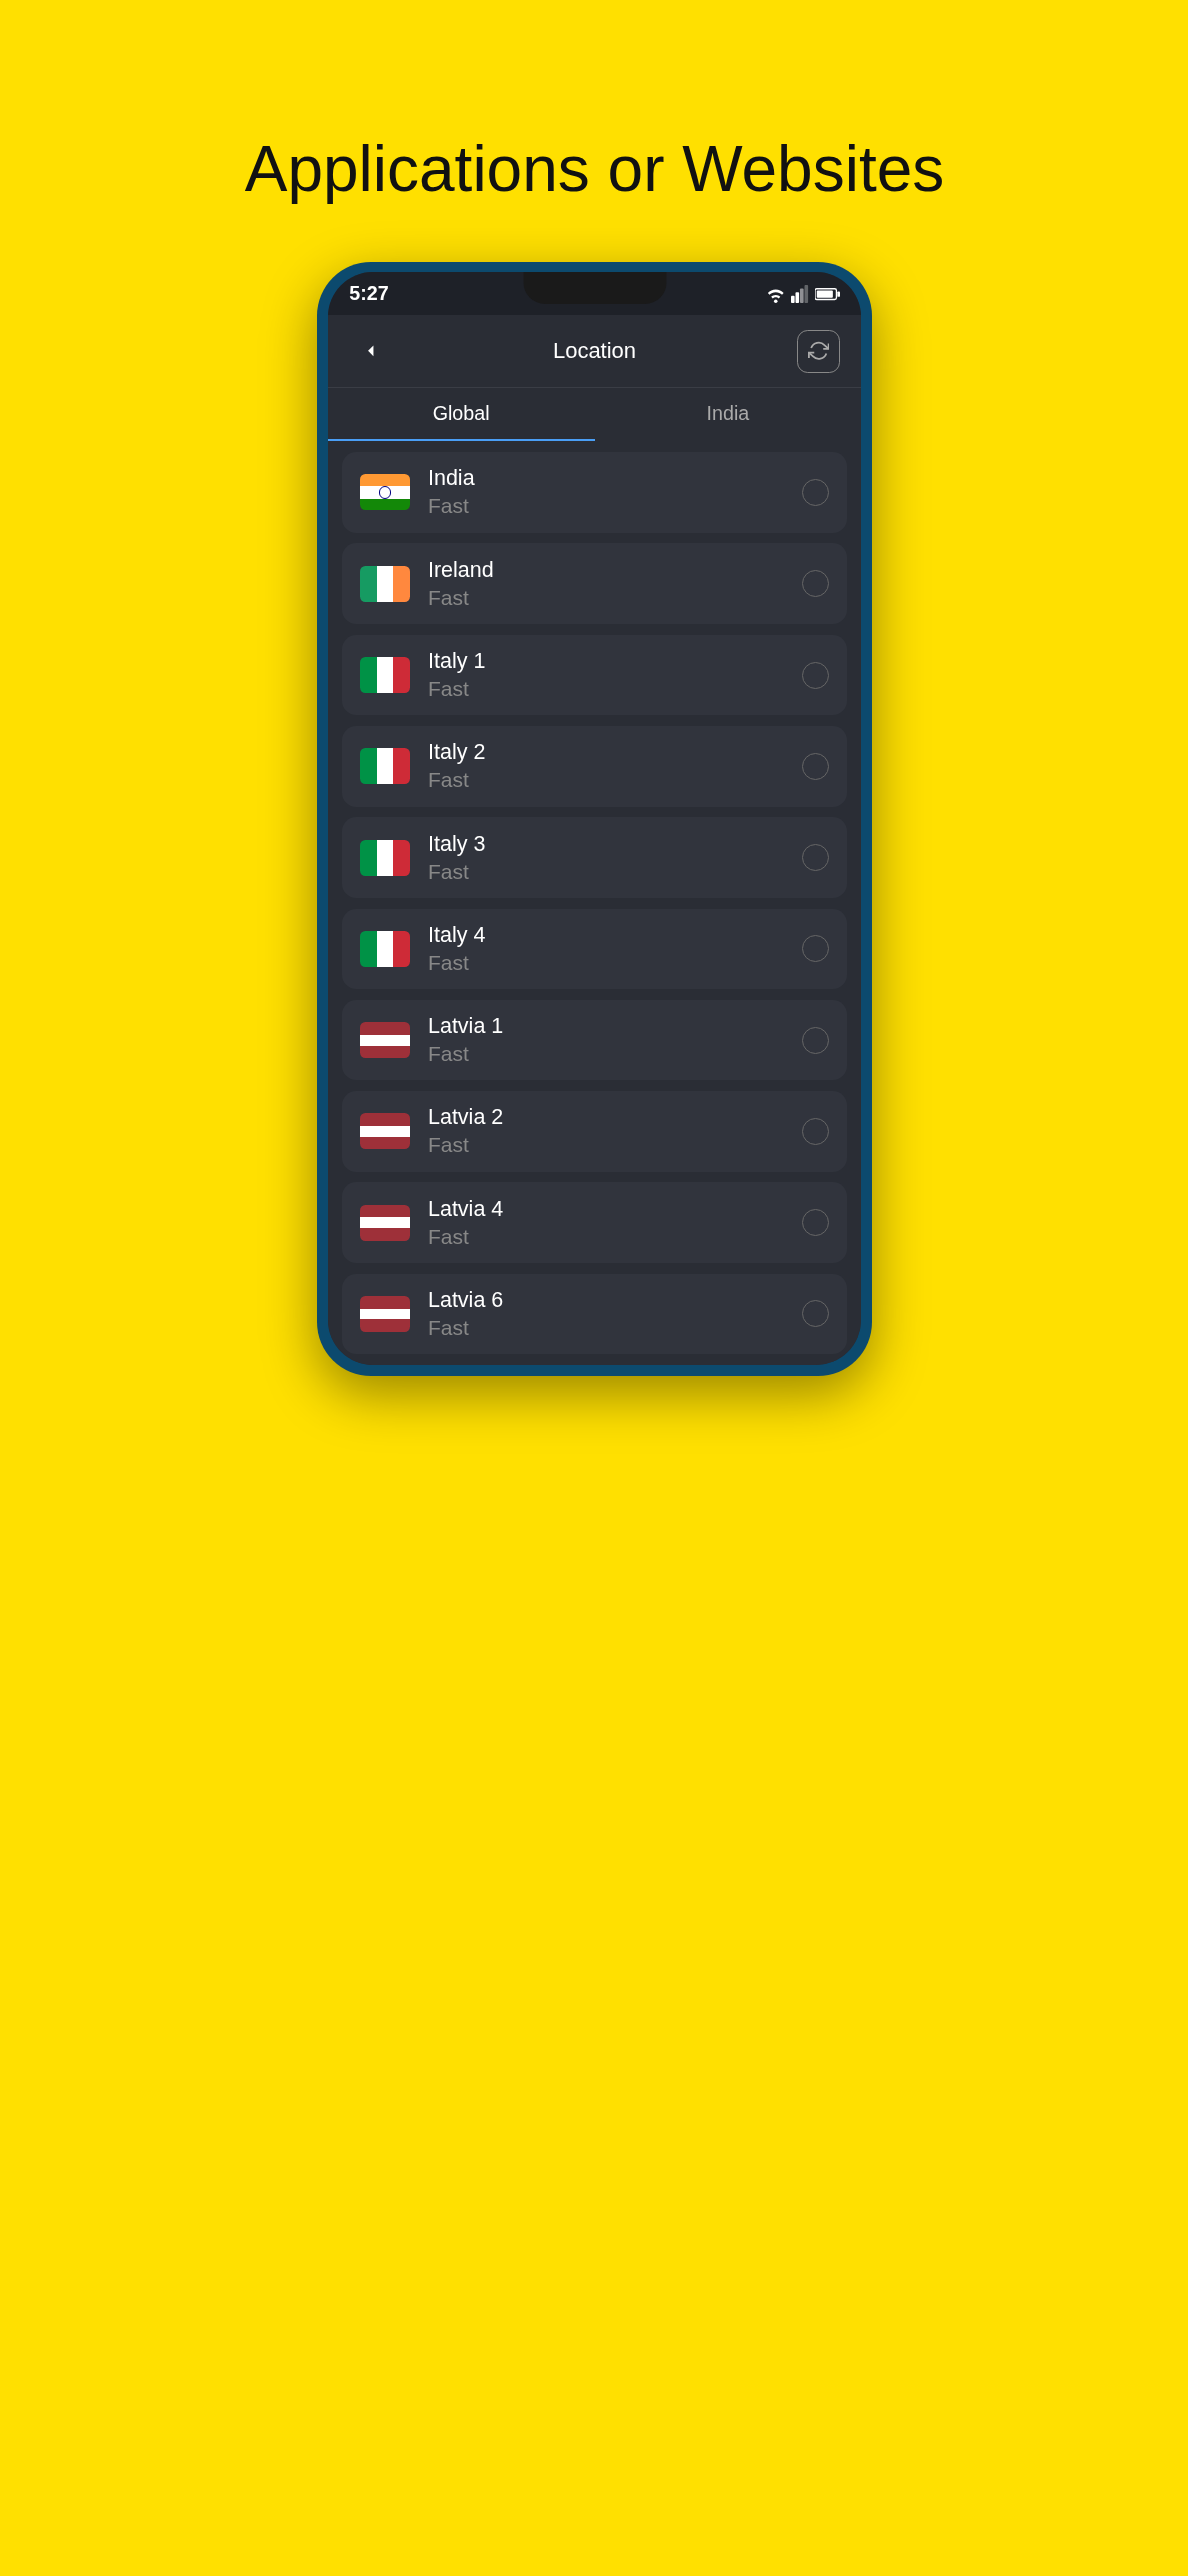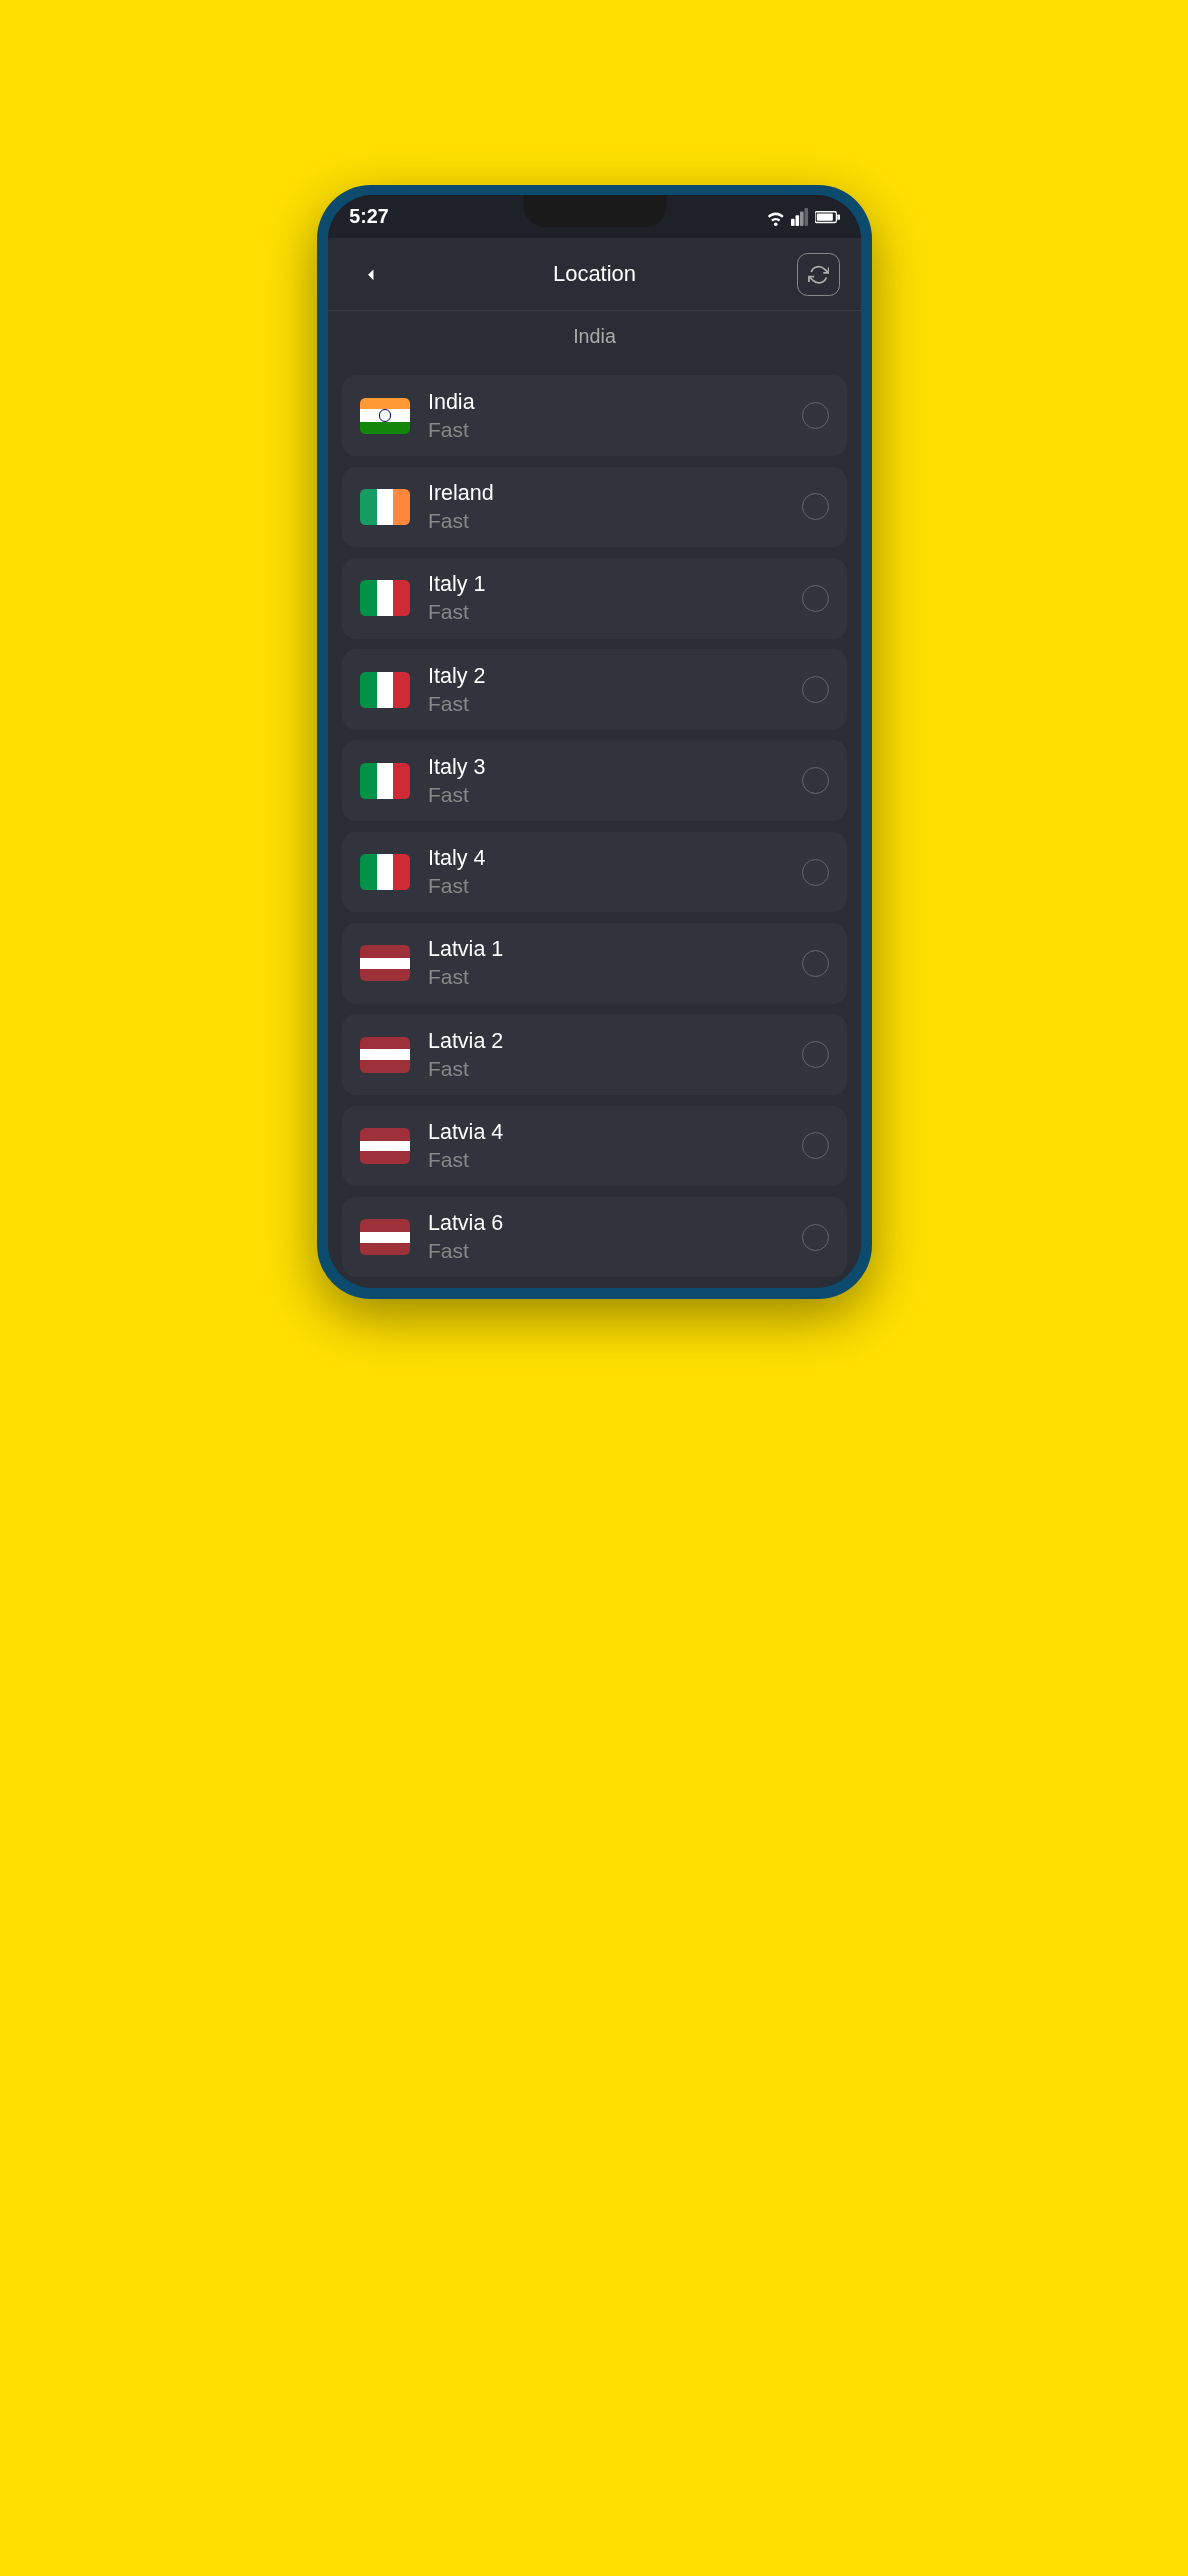--- a/index.html
+++ b/index.html
@@ -230,20 +230,21 @@
       border-radius: 50%;
       flex-shrink: 0;
     }
 
   </style>
 </head>
 <body>
 
 <div class="hero-text">
   <br>
+  <span>Applications or Websites</span>
 </div>
 
 <div class="phone-wrapper">
   <div class="phone-outer">
     <div class="phone-inner">
       <div class="notch"></div>
 
       <div class="status-bar">
         <span class="status-time">5:27</span>
         <div class="status-icons">
@@ -279,20 +280,23 @@
         <div class="refresh-btn">
           <svg width="21.5" height="21.5" viewBox="0 0 24 24" fill="none" stroke="#aaa" stroke-width="2">
             <path d="M23 4v6h-6"></path>
             <path d="M1 20v-6h6"></path>
             <path d="M3.51 9a9 9 0 0114.85-3.36L23 10M1 14l4.64 4.36A9 9 0 0020.49 15"></path>
           </svg>
         </div>
       </div>
 
       <div class="tabs">
+        <div class="tab active">
+          <span>Global</span>
+        </div>
         <div class="tab">
           <span>India</span>
         </div>
       </div>
 
       <div class="location-list">
 
         <div class="location-item">
           <div class="flag flag-india">
             <div class="stripe-top"></div>

